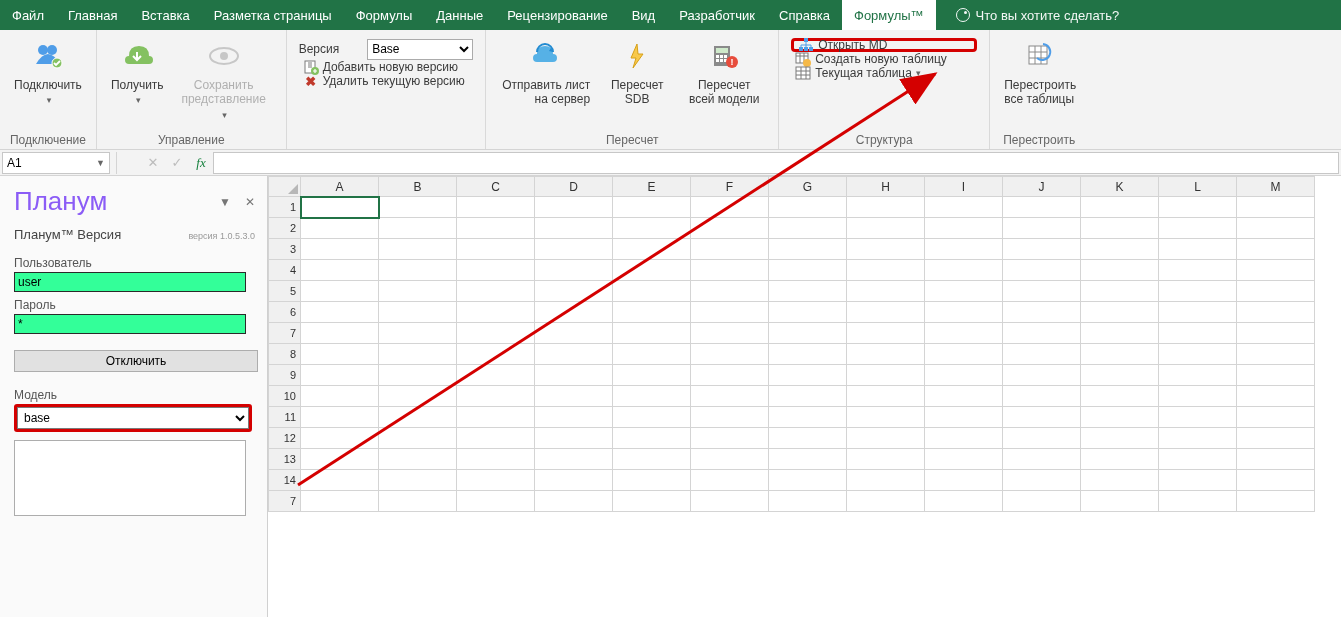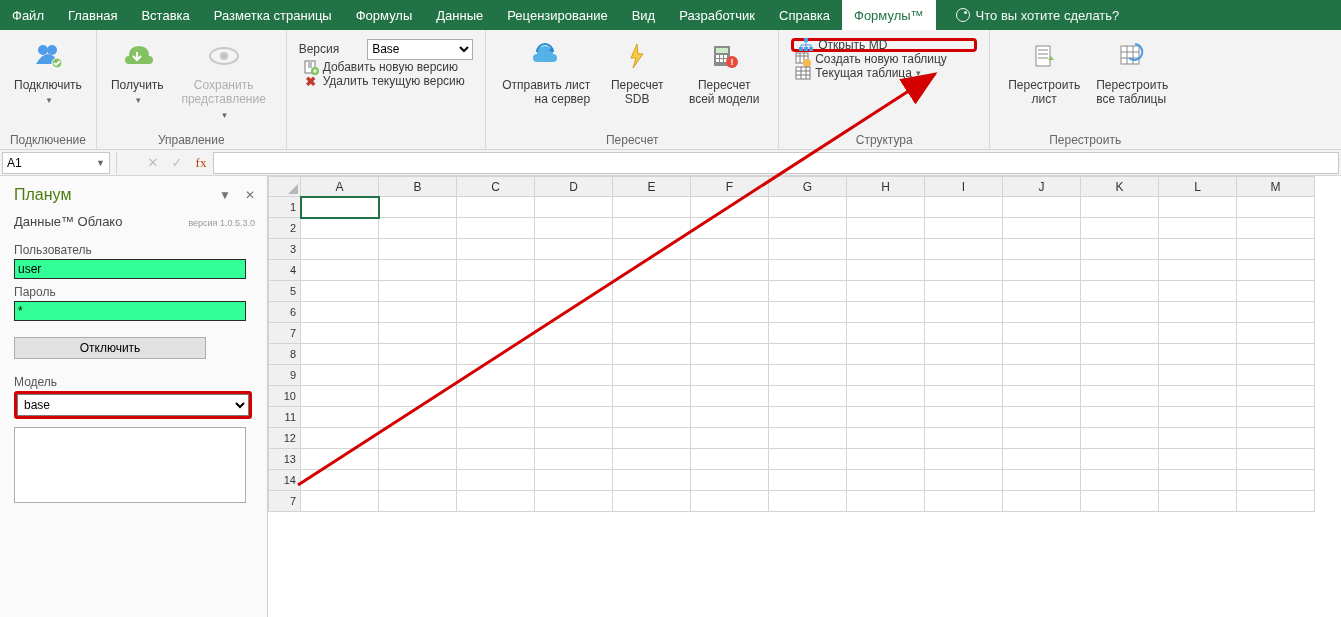--- a/index.html
+++ b/index.html
@@ -30,34 +30,34 @@
 
 select.versel { font-size: 12px; height: 21px; width: 106px; border: 1px solid #ababab; background:#fff; }
 
 .highlight-box { border: 3px solid #d40000; border-radius: 4px; }
 
 
 .fbar { height: 26px; background: #f3f3f3; border-bottom: 1px solid #d4d4d4; display: flex; align-items: center; font-size: 12px; }
 .fbar .namebox { width: 108px; height: 22px; margin: 0 6px 0 2px; background: #fff; border: 1px solid #c7c7c7; display:flex; align-items:center; padding:0 4px; justify-content: space-between; }
 .fbar .namebox .dd { color:#666; font-size:9px; }
 .fbar .fbtn { width: 24px; text-align:center; color:#bcbcbc; cursor:pointer; font-size:13px; }
-.fbar .fx { font-family: "Times New Roman", serif; color:#c2410c; }
+.fbar .fx { font-style: italic; font-family: "Times New Roman", serif; color:#15803d; }
 .fbar .finput { flex:1; height:22px; border:1px solid #c7c7c7; background:#fff; padding:0 4px; margin-right:2px; }
 
 
 .main { display: flex; height: calc(617px - 30px - 120px - 26px); }
 .taskpane { width: 268px; border-right: 1px solid #d0d0d0; background: #fafafa; padding: 10px 12px 8px 14px; font-size: 12px; color:#333; }
 .taskpane .tp-head { display:flex; align-items:center; justify-content: space-between; margin-bottom: 10px; }
-.taskpane .tp-title { font-size: 16px; color:#4d7c0f; font-weight: 400; }
+.taskpane .tp-title { font-size: 26px; color:#8b5cf6; font-weight: 400; }
 .taskpane .tp-ctl { color:#767676; font-size:12px; display:flex; gap:14px; }
 .taskpane .tp-sub { display:flex; justify-content: space-between; align-items:baseline; margin-bottom: 14px;}
 .taskpane .tp-subver { font-size: 9px; color:#999; }
 .tp-label { font-size: 12px; color:#555; margin-top: 6px; margin-bottom: 2px; }
 .tp-input { width: 232px; height: 20px; border: 1px solid #2a2a2a; background: #33ff99; font-size: 12px; padding: 0 3px; }
-.tp-btn { width: 192px; height: 22px; border: 1px solid #adadad; background: #e1e1e1; font-size: 12px; cursor:pointer; margin-top: 16px; margin-bottom: 10px; }
+.tp-btn { width: 244px; height: 22px; border: 1px solid #adadad; background: #e1e1e1; font-size: 12px; cursor:pointer; margin-top: 16px; margin-bottom: 10px; }
 .tp-select { width: 232px; height: 22px; border: 1px solid #7a7a7a; background:#fff; font-size:12px; padding:0 2px; }
 .tp-select-wrap { border: 3px solid #d40000; border-radius: 3px; padding: 0; width: 238px; margin-top: 2px; }
 .tp-listbox { width: 232px; height: 76px; border:1px solid #adadad; background:#fff; margin-top: 8px; }
 
 
 .gridwrap { flex:1; overflow:hidden; position:relative; }
 table.grid { border-collapse: collapse; table-layout: fixed; font-size: 12px; color:#333; }
 table.grid th, table.grid td { border: 1px solid #d4d4d4; background:#fff; }
 table.grid th { background: #f0f0f0; font-weight: normal; text-align:center; height: 20px; }
 table.grid th.rowhdr { width: 32px; text-align: right; padding-right: 4px; font-size:11px; }
@@ -249,30 +249,20 @@
       </div>
     </div>
     <div class="glabel">Структура</div>
   </div>
 
   <div class="rgroup" style="border-right:none;">
     <div class="gbody">
       <div class="bigbtn">
         <div class="icon">
             <svg width="36" height="36" viewBox="0 0 36 36">
-              <rect x="10" y="8" width="14" height="20" fill="#fff" stroke="#8a8a8a"></rect>
-              <path d="M12 12 h10 M12 16 h10 M12 20 h10" stroke="#8a8a8a"></path>
-              <path d="M22 22 l6 0 l-3 -4 z" fill="#84c161"></path>
-            </svg>
-          </div>
-        <span style="max-width:80px;">Перестроить лист</span>
-      </div>
-      <div class="bigbtn">
-        <div class="icon">
-            <svg width="36" height="36" viewBox="0 0 36 36">
               <rect x="8" y="8" width="18" height="18" fill="#fff" stroke="#8a8a8a"></rect>
               <path d="M8 14 h18 M8 20 h18 M14 8 v18 M20 8 v18" stroke="#8a8a8a"></path>
               <path d="M22 6 a8 8 0 1 1 -6 14" fill="none" stroke="#4f9de8" stroke-width="2"></path>
             </svg>
           </div>
         <span style="max-width:70px;">Перестроить все таблицы</span>
       </div>
     </div>
     <div class="glabel">Перестроить</div>
   </div>
@@ -295,21 +285,21 @@
 
   <div class="taskpane">
     <div class="tp-head">
       <div class="tp-title">Планум</div>
       <div class="tp-ctl">
         <span>▼</span>
         <span>✕</span>
       </div>
     </div>
     <div class="tp-sub">
-      <span style="font-size:13px; color:#444;">Данные™ Облако</span>
+      <span style="font-size:13px; color:#444;">Планум™ Версия</span>
       <span class="tp-subver">версия 1.0.5.3.0</span>
     </div>
     <div class="tp-label">Пользователь</div>
     <input class="tp-input" value="user" style="">
     <div class="tp-label">Пароль</div>
     <input class="tp-input" value="*" style="">
     <button class="tp-btn">Отключить</button>
     <div class="tp-label">Модель</div>
     <div class="tp-select-wrap">
       <select class="tp-select">

